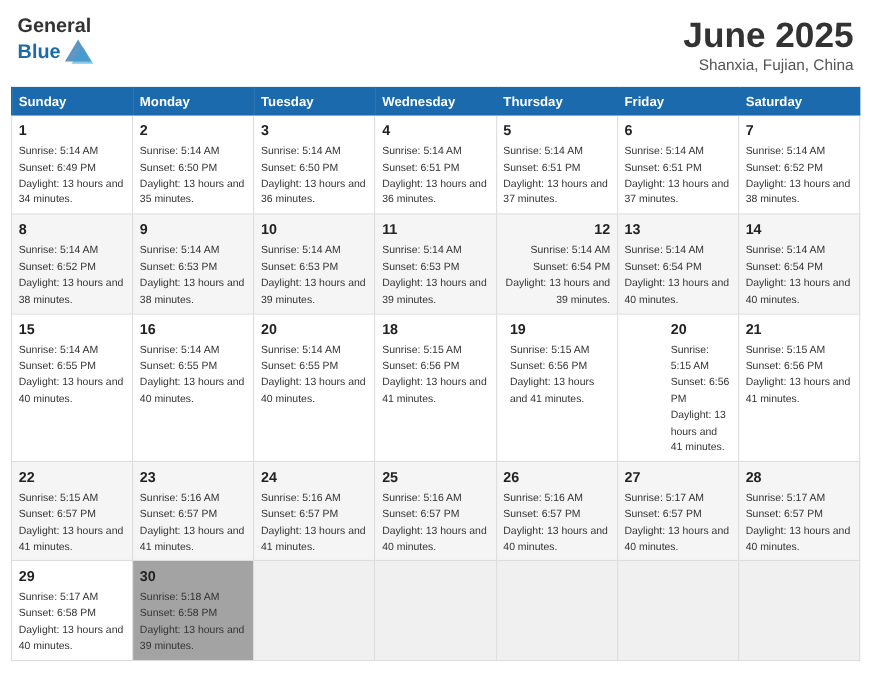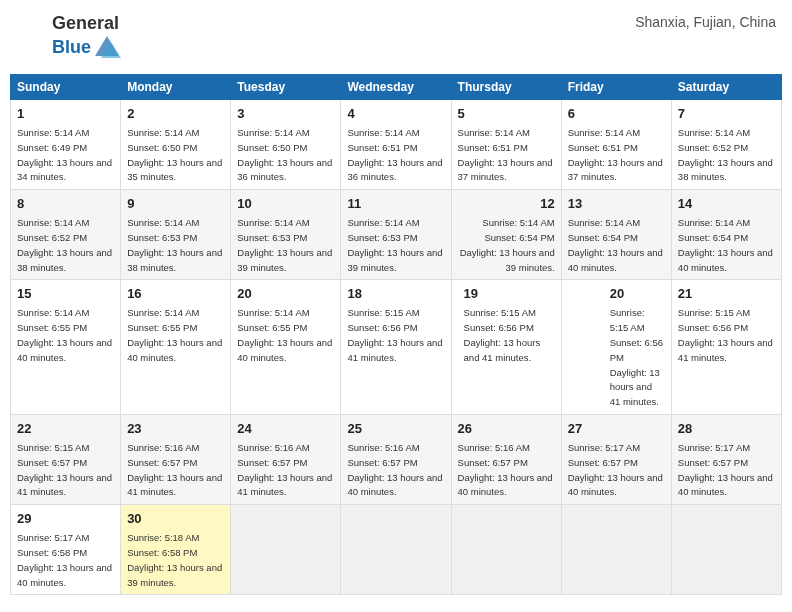--- a/index.html
+++ b/index.html
@@ -13,21 +13,20 @@
     .header {
       display: flex;
       justify-content: space-between;
       align-items: flex-start;
       margin-bottom: 8px;
       padding: 4px 6px;
     }
     .logo {
       display: flex;
       align-items: center;
-      margin-left: 36px;
     }
     .logo-text {
       display: flex;
       flex-direction: column;
       line-height: 1.1;
     }
     .logo-general {
       font-size: 18px;
       font-weight: bold;
       color: #333;
@@ -117,20 +116,21 @@
       <span style="display:flex;align-items:center;">
         <span class="logo-blue">Blue</span>
         <svg class="logo-icon" viewBox="0 0 28 28" xmlns="http://www.w3.org/2000/svg">
           <polygon points="14,2 26,22 2,22" fill="#1a6aad" opacity="0.7"></polygon>
           <polygon points="18,8 28,24 8,24" fill="#3a9fd5" opacity="0.6"></polygon>
         </svg>
       </span>
     </div>
   </div>
   <div class="title-block">
+    <div class="month-title">June 2025</div>
     <div class="location">Shanxia, Fujian, China</div>
   </div>
 </div>
 
 <table>
   <thead>
     <tr>
       <th>Sunday</th>
       <th>Monday</th>
       <th>Tuesday</th>
@@ -201,21 +201,21 @@
         <td style="background-color: rgb(245, 245, 245);"><span class="day-num">26</span>
 <span class="day-detail">Sunrise: 5:16 AM<br>Sunset: 6:57 PM<br>Daylight: 13 hours and 40 minutes.</span></td>
         <td style="background-color: rgb(245, 245, 245);"><span class="day-num">27</span>
 <span class="day-detail">Sunrise: 5:17 AM<br>Sunset: 6:57 PM<br>Daylight: 13 hours and 40 minutes.</span></td>
         <td style="background-color: rgb(245, 245, 245);"><span class="day-num">28</span>
 <span class="day-detail">Sunrise: 5:17 AM<br>Sunset: 6:57 PM<br>Daylight: 13 hours and 40 minutes.</span></td>
       </tr>
       <tr class="week-row" style="background-color: rgb(255, 255, 255);">
         <td style="background-color: rgb(255, 255, 255);"><span class="day-num">29</span>
 <span class="day-detail">Sunrise: 5:17 AM<br>Sunset: 6:58 PM<br>Daylight: 13 hours and 40 minutes.</span></td>
-        <td style="background-color: #fef9c3;"><span class="day-num">30</span>
+        <td style="background-color: #a3a3a3;"><span class="day-num">30</span>
 <span class="day-detail">Sunrise: 5:18 AM<br>Sunset: 6:58 PM<br>Daylight: 13 hours and 39 minutes.</span></td>
         <td class="empty-cell" style="background-color: rgb(240, 240, 240);"></td>
         <td class="empty-cell" style="background-color: rgb(240, 240, 240);"></td>
         <td class="empty-cell" style="background-color: rgb(240, 240, 240);"></td>
         <td class="empty-cell" style="background-color: rgb(240, 240, 240);"></td>
         <td class="empty-cell" style="background-color: rgb(240, 240, 240);"></td>
       </tr>
     </tbody>
 </table>
 

